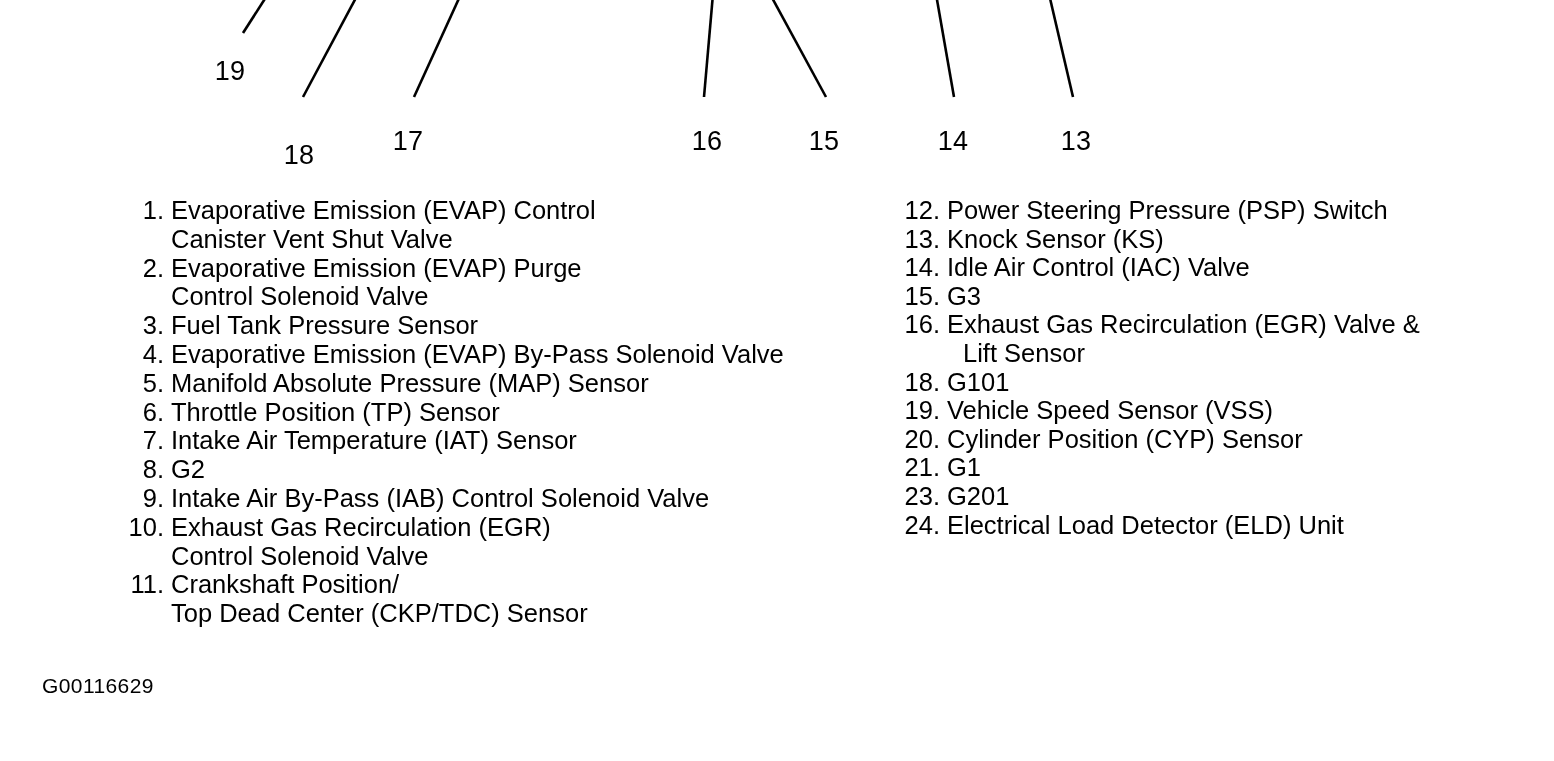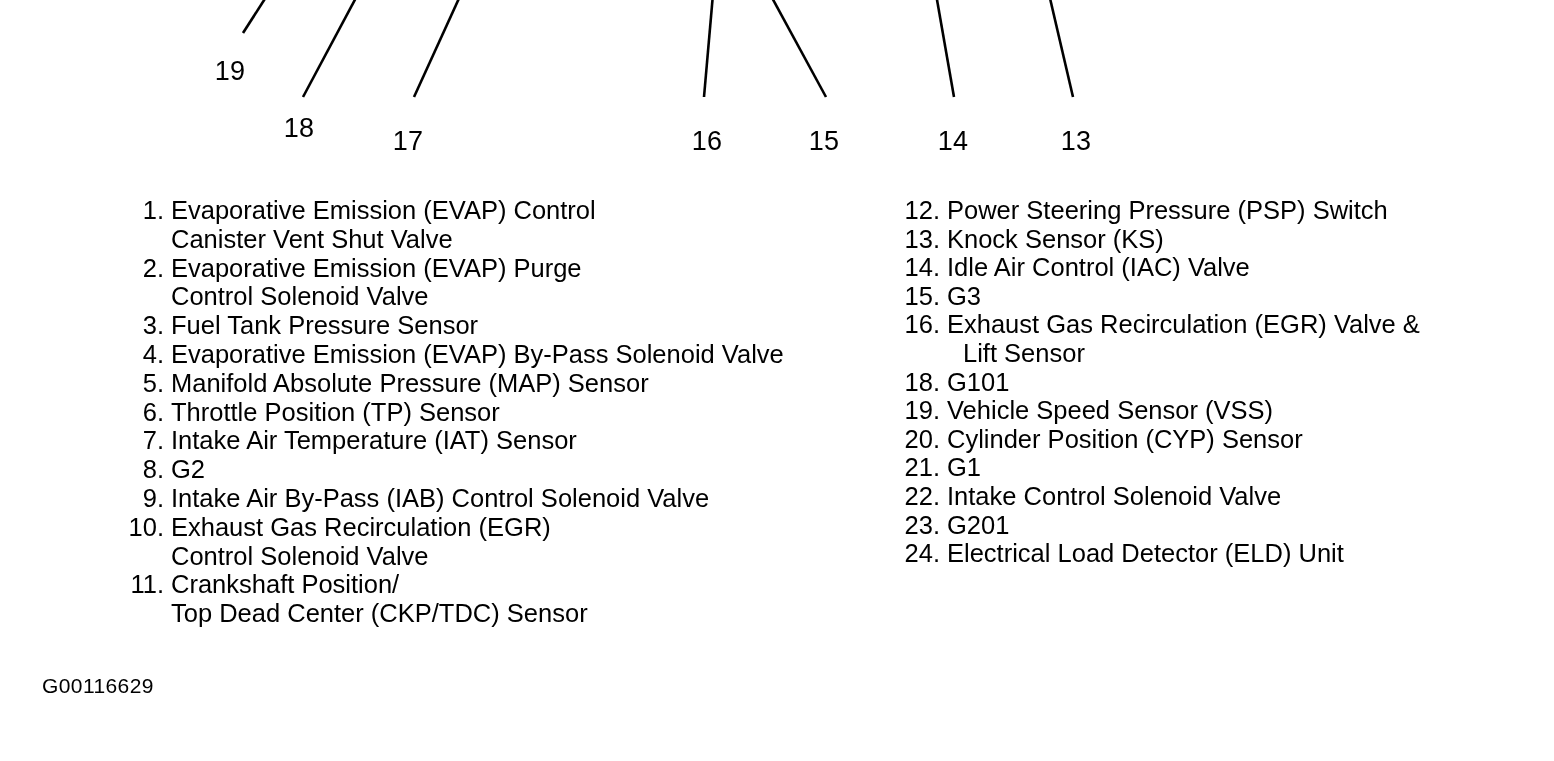--- a/index.html
+++ b/index.html
@@ -102,21 +102,21 @@
   <svg id="leader-lines" viewBox="0 0 1554 150" width="1554" height="150" preserveAspectRatio="none">
       <line x1="243" y1="33" x2="268" y2="-6" stroke="#000000" stroke-width="2.6" stroke-linecap="butt"></line>
       <line x1="303" y1="97" x2="358" y2="-6" stroke="#000000" stroke-width="2.6" stroke-linecap="butt"></line>
       <line x1="414" y1="97" x2="461" y2="-6" stroke="#000000" stroke-width="2.6" stroke-linecap="butt"></line>
       <line x1="704" y1="97" x2="713" y2="-6" stroke="#000000" stroke-width="2.6" stroke-linecap="butt"></line>
       <line x1="826" y1="97" x2="770" y2="-6" stroke="#000000" stroke-width="2.6" stroke-linecap="butt"></line>
       <line x1="954" y1="97" x2="936" y2="-6" stroke="#000000" stroke-width="2.6" stroke-linecap="butt"></line>
       <line x1="1073" y1="97" x2="1049" y2="-6" stroke="#000000" stroke-width="2.6" stroke-linecap="butt"></line>
     </svg>
 <div class="callout-number" style="left: 230px; top: 58px;">19</div>
-    <div class="callout-number" style="left: 299px; top: 115px;">18</div>
+    <div class="callout-number" style="left: 299px; top: 142px;">18</div>
     <div class="callout-number" style="left: 408px; top: 128px;">17</div>
     <div class="callout-number" style="left: 707px; top: 128px;">16</div>
     <div class="callout-number" style="left: 824px; top: 128px;">15</div>
     <div class="callout-number" style="left: 953px; top: 128px;">14</div>
     <div class="callout-number" style="left: 1076px; top: 128px;">13</div>
   </div>
 
 <div id="legend">
   <div id="legend-column-left" class="legend-column">
       <div class="legend-item">
@@ -195,24 +195,20 @@
       </div>
       <div class="legend-item">
         <span class="legend-number">20.</span>
         <span class="legend-label">Cylinder Position (CYP) Sensor</span>
       </div>
       <div class="legend-item">
         <span class="legend-number">21.</span>
         <span class="legend-label">G1</span>
       </div>
       <div class="legend-item">
-        <span class="legend-number">22.</span>
-        <span class="legend-label">Intake Control Solenoid Valve</span>
-      </div>
-      <div class="legend-item">
         <span class="legend-number">23.</span>
         <span class="legend-label">G201</span>
       </div>
       <div class="legend-item">
         <span class="legend-number">24.</span>
         <span class="legend-label">Electrical Load Detector (ELD) Unit</span>
       </div>
     </div>
 </div>
 

